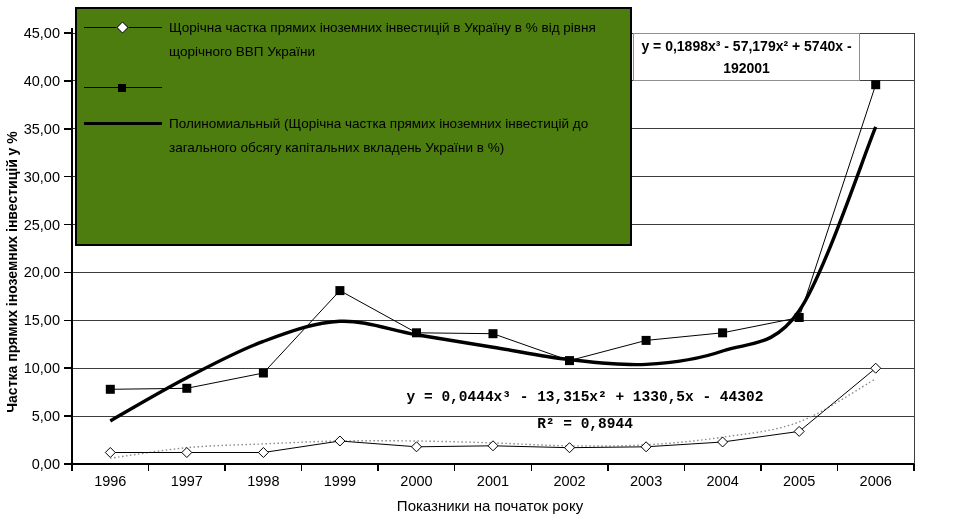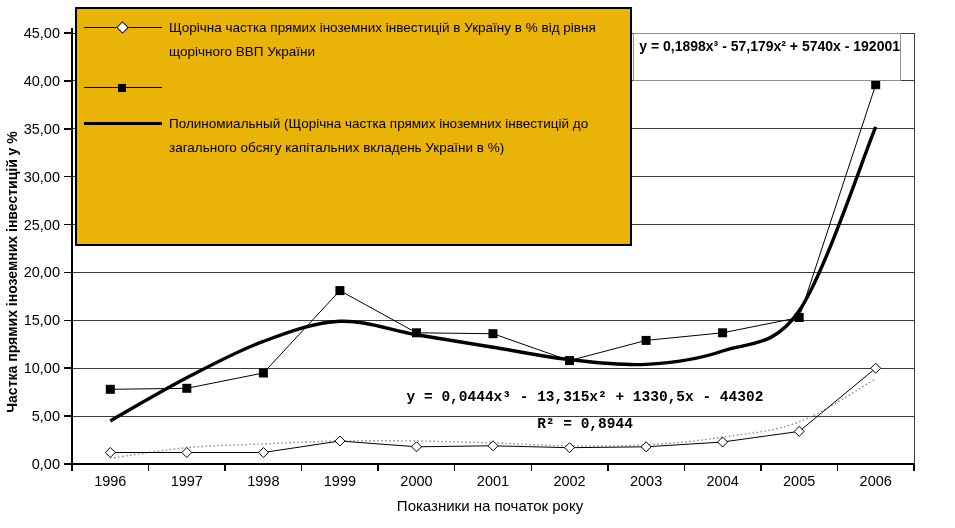--- a/index.html
+++ b/index.html
@@ -5,21 +5,21 @@
   html,body{margin:0;padding:0;background:#fff;}
   .stage{
     position:relative;width:955px;height:528px;background:#fff;overflow:hidden;
     font-family:"Liberation Sans",sans-serif;color:#000;
   }
   #plot{position:absolute;left:0;top:0;z-index:1;}
   .tick-label{font-size:14.5px;fill:#000;font-family:"Liberation Sans",sans-serif;}
   
   .legend{
     position:absolute;left:75px;top:7px;width:557px;height:239px;z-index:3;
-    background:#eab308;border:2px solid #000;box-sizing:border-box;
+    background:#4d7c0f;border:2px solid #000;box-sizing:border-box;
     padding:7px 4px 2px 7px;overflow:hidden;
   }
   .lg-entry{display:flex;align-items:flex-start;margin-bottom:12px;}
   .lg-marker{position:relative;flex:0 0 78px;width:78px;height:24px;margin-right:7px;}
   .lg-text{font-size:13.5px;line-height:24px;white-space:pre-line;}
   .lg-line{position:absolute;left:0;right:0;top:11px;border-top:1px solid #000;}
   .lg-thick{position:absolute;left:0;right:0;top:10px;border-top:3px solid #000;}
   .lg-dotted{position:absolute;left:0;right:0;top:11px;border-top:2px dotted #8a8a8a;}
   .lg-diamond{position:absolute;left:34px;top:7px;width:7px;height:7px;background:#fff;border:1px solid #000;transform:rotate(45deg);}
   .lg-square{position:absolute;left:34px;top:8px;width:8px;height:8px;background:#000;}
@@ -29,22 +29,22 @@
     transform:translate(-50%,-50%) rotate(-90deg);
     text-align:center;font-weight:bold;font-size:14px;white-space:nowrap;
   }
   .x-title{
     position:absolute;left:350px;top:497px;width:280px;z-index:2;
     text-align:center;font-weight:normal;font-size:15px;
   }
   
   .eq{position:absolute;z-index:2;font-weight:bold;text-align:center;}
   .eq1{
-    left:633px;top:33px;width:268px;height:48px;box-sizing:border-box;
-    background:#fff;border:1px solid #8f8f8f;font-size:14px;line-height:22px;padding-top:1px;text-align:right;
+    left:633px;top:33px;width:227px;height:48px;box-sizing:border-box;
+    background:#fff;border:1px solid #8f8f8f;font-size:14px;line-height:22px;padding-top:1px;
   }
   .eq2{left:370px;top:384px;width:430px;font-size:14.5px;line-height:27px;font-family:Liberation Mono, monospace;}
 </style>
 </head>
 <body>
 
 <div class="stage">
 
   <svg id="plot" width="955" height="528" viewBox="0 0 955 528">
       <g shape-rendering="crispEdges">

